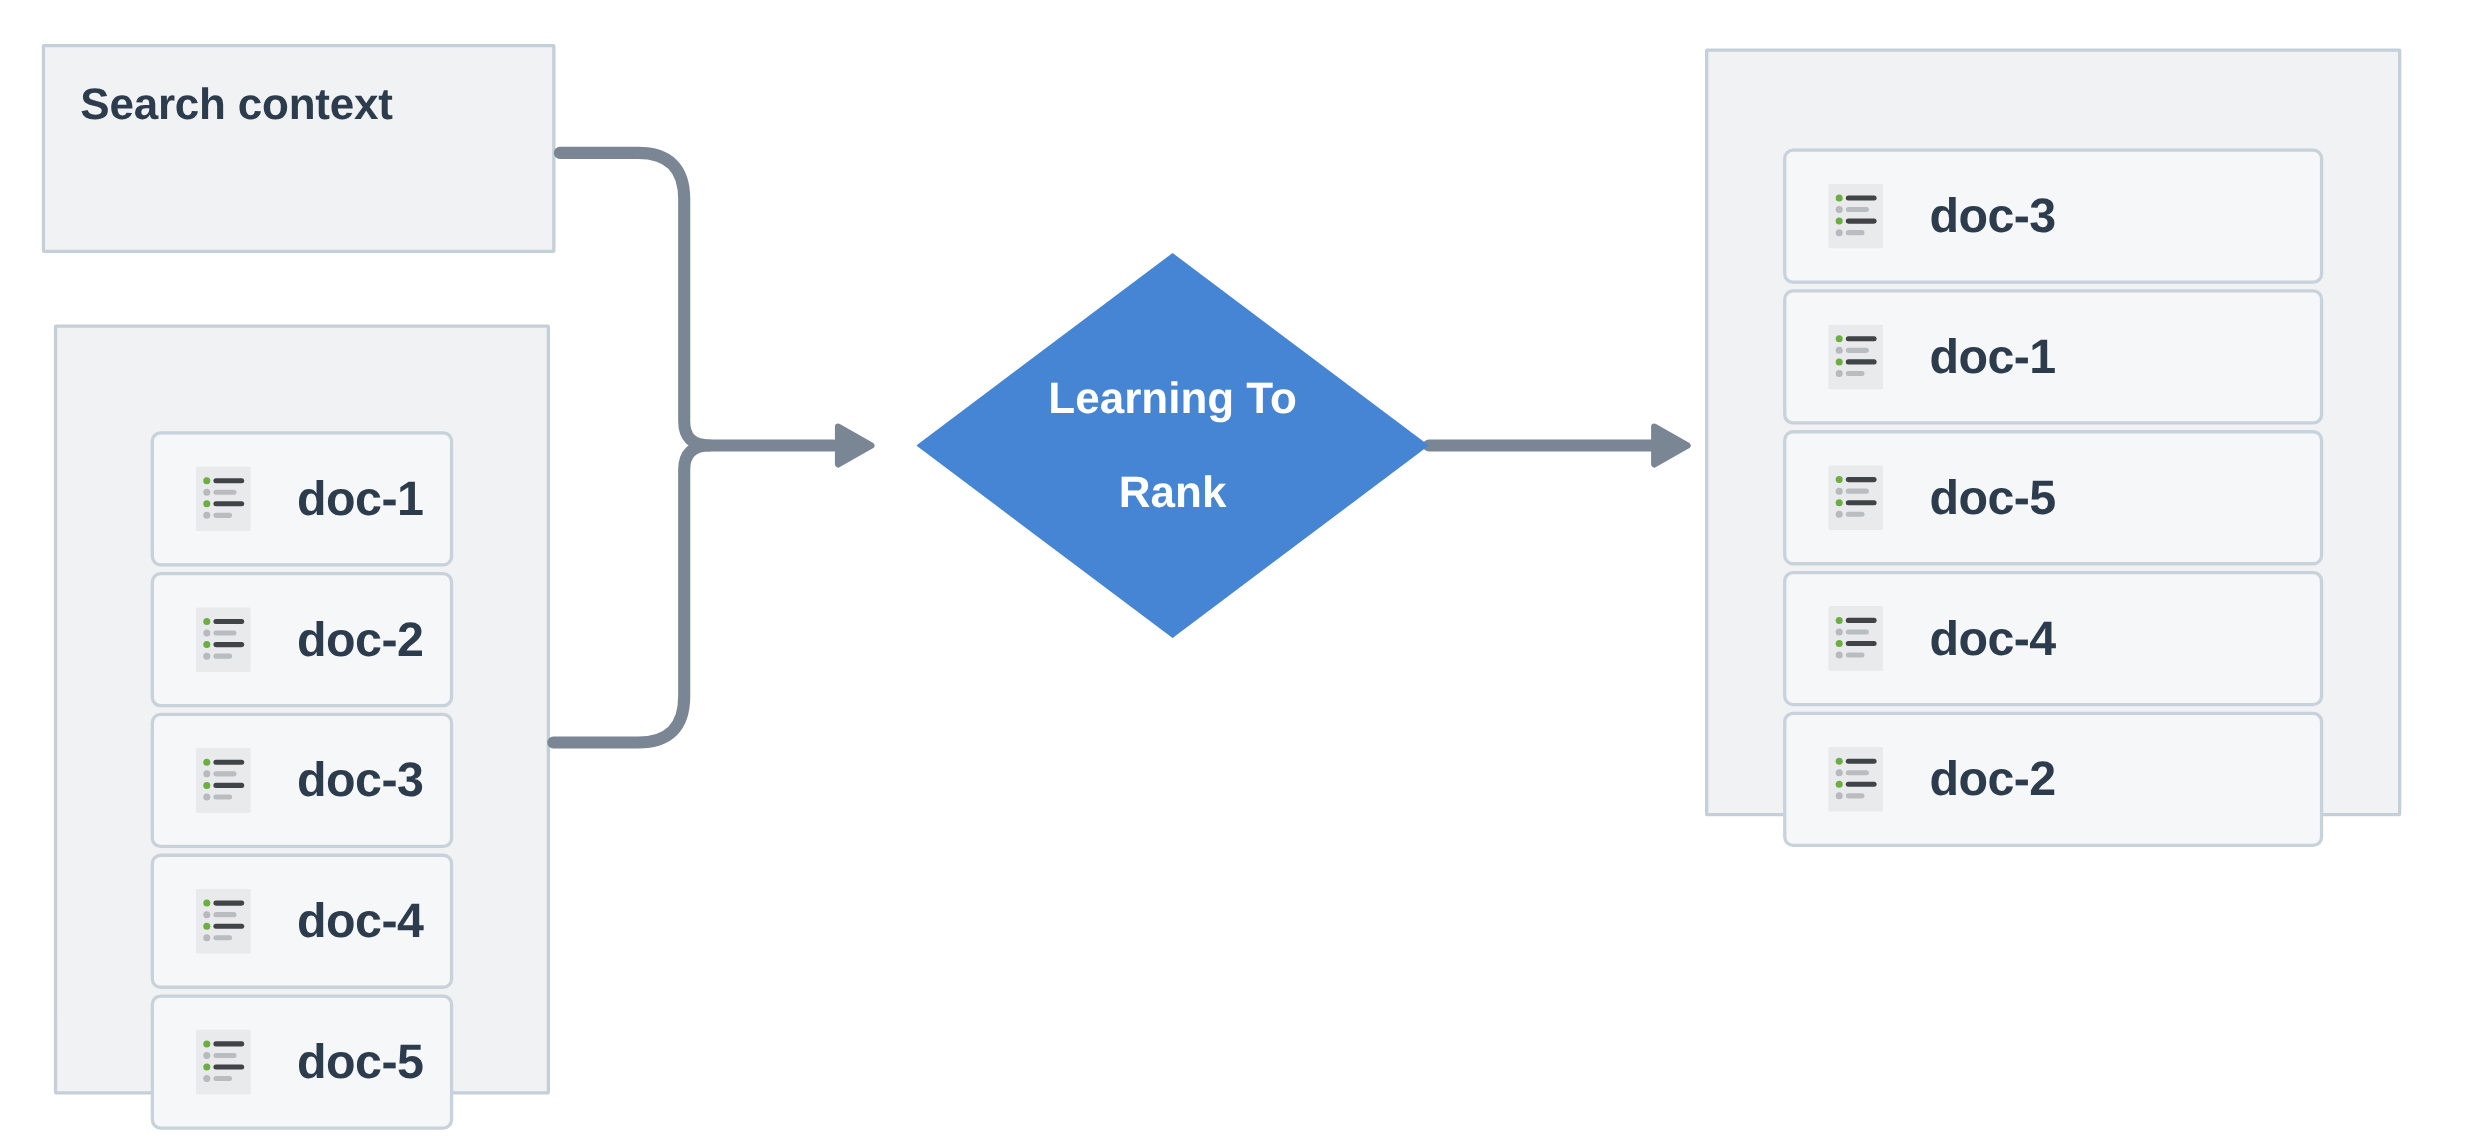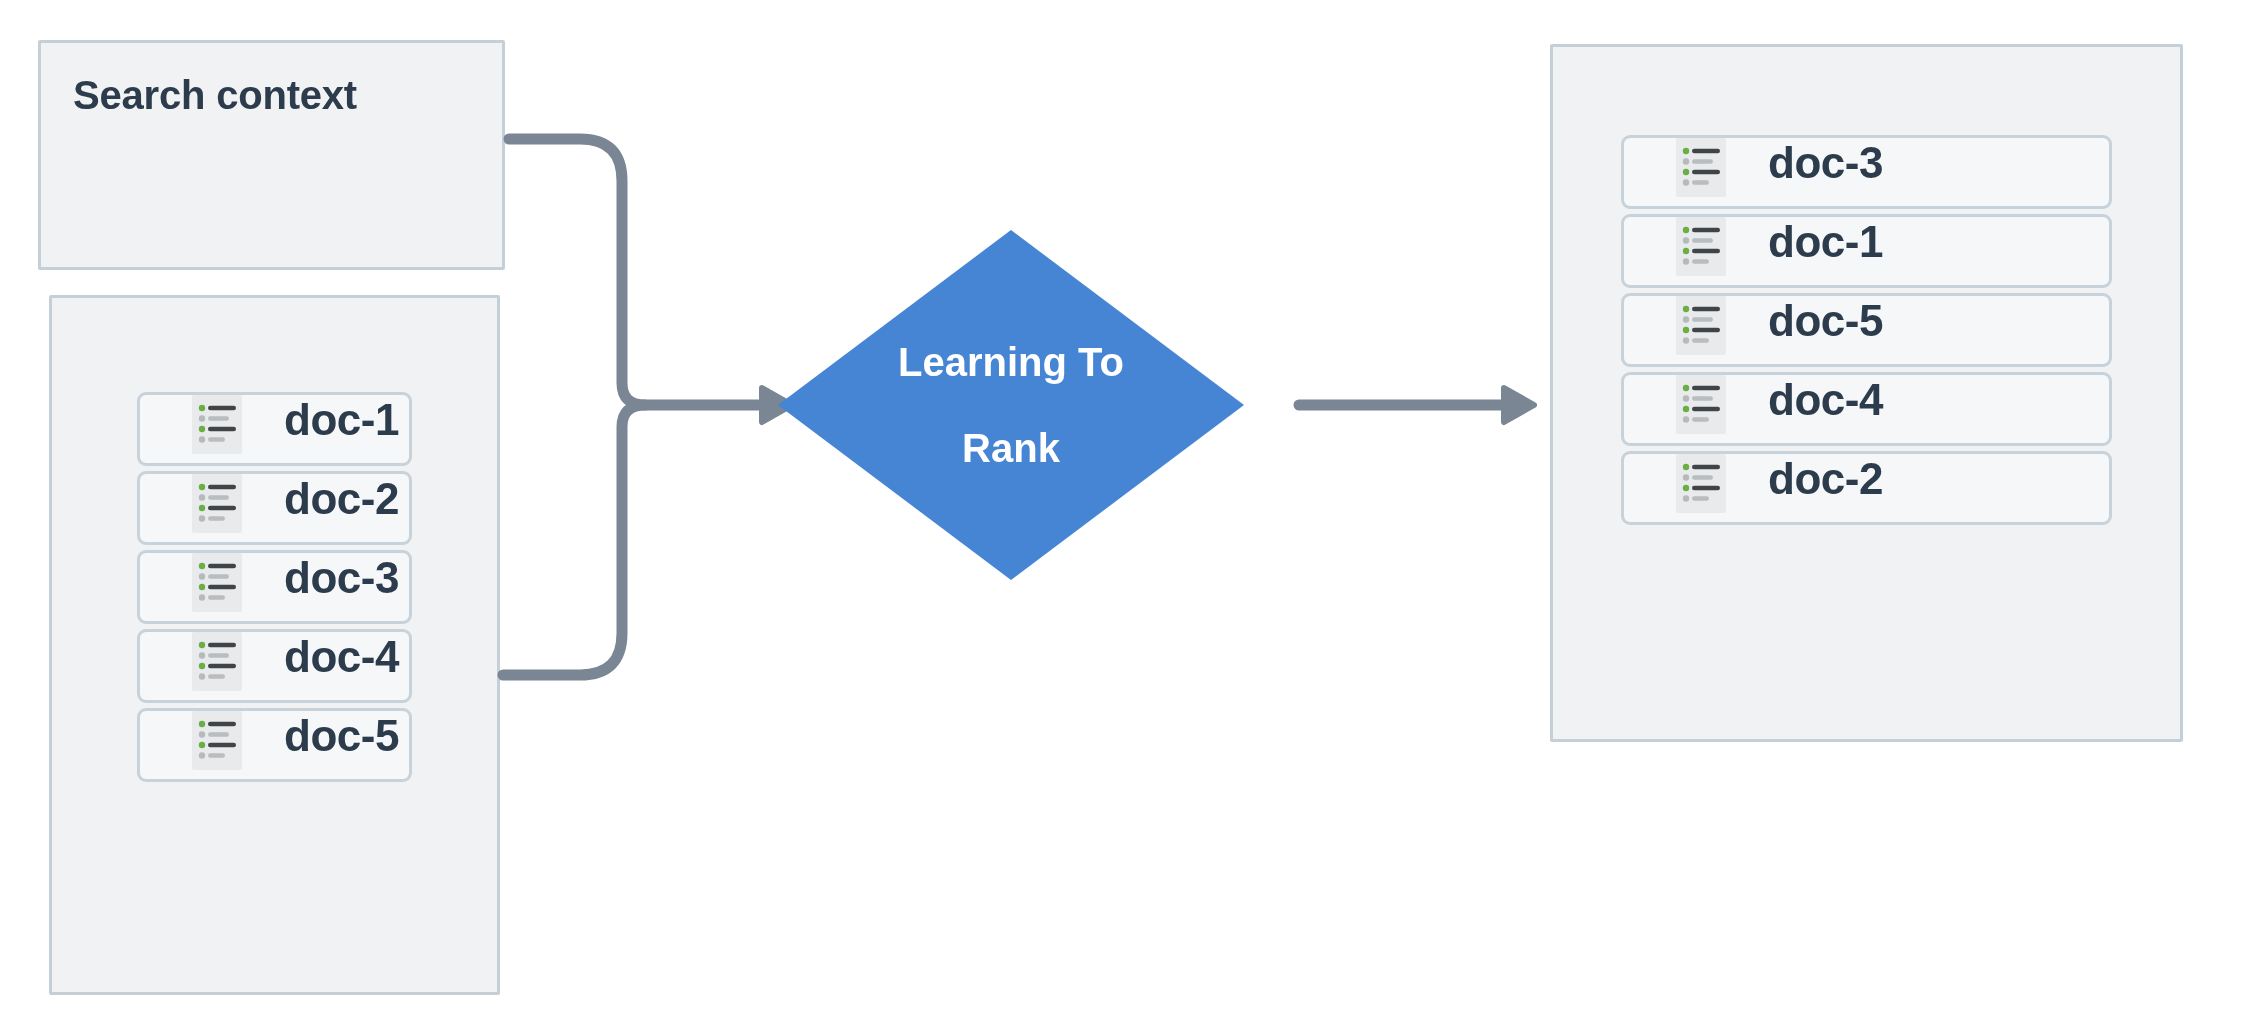--- a/index.html
+++ b/index.html
@@ -32,55 +32,56 @@
     background: var(--panel-bg);
     border: 3px solid var(--panel-border);
     border-radius: 2px;
   }
   .panel-title {
     font-size: 40px;
     font-weight: 700;
     color: var(--text);
     letter-spacing: -0.2px;
   }
-  #search-panel { left: 38px; top: 40px; width: 467px; height: 230px; padding: 30px 30px 0 32px; }
+  #search-panel { left: 38px; top: 40px; width: 467px; height: 190px; padding: 30px 30px 0 32px; }
   #search-panel .panel-title { margin: 0 0 36px 0; }
   .query-text {
     font-size: 38px;
     font-weight: 400;
     color: var(--text);
   }
   #input-panel { left: 49px; top: 295px; width: 451px; height: 700px; padding: 42px 0 0 0; }
   #input-panel .panel-title { margin: 0 0 0 32px; }
   #input-panel .doc-stack { width: 275px; margin: 52px auto 0 auto; }
   #output-panel { left: 1550px; top: 44px; width: 633px; height: 698px; padding: 42px 0 0 0; }
   #output-panel .panel-title { margin: 0 0 0 28px; }
   #output-panel .doc-stack { width: 491px; margin: 46px auto 0 auto; }
   .doc-stack { display: block; }
   .doc-item {
-    height: 74px;
+    height: 123px;
     margin-bottom: 5px;
     background: var(--item-bg);
     border: 3px solid var(--item-border);
     border-radius: 9px;
     display: flex;
-    padding-left: 52px;
+    align-items: center;
+    padding-left: 38px;
   }
   .doc-item:last-child { margin-bottom: 0; }
   .doc-icon { width: 50px; height: 59px; flex: 0 0 auto; }
   .doc-label {
     margin-left: 42px;
     font-size: 44px;
     font-weight: 700;
     color: var(--text);
     letter-spacing: -0.5px;
   }
   #ltr-diamond {
     position: absolute;
-    left: 778px; top: 230px; width: 466px; height: 350px;
+    left: 833px; top: 230px; width: 466px; height: 350px;
     background: var(--diamond);
     clip-path: polygon(50% 0, 100% 50%, 50% 100%, 0 50%);
     display: flex;
     flex-direction: column;
     align-items: center;
     justify-content: center;
     gap: 28px;
   }
   .diamond-line {
     color: var(--diamond-text);

